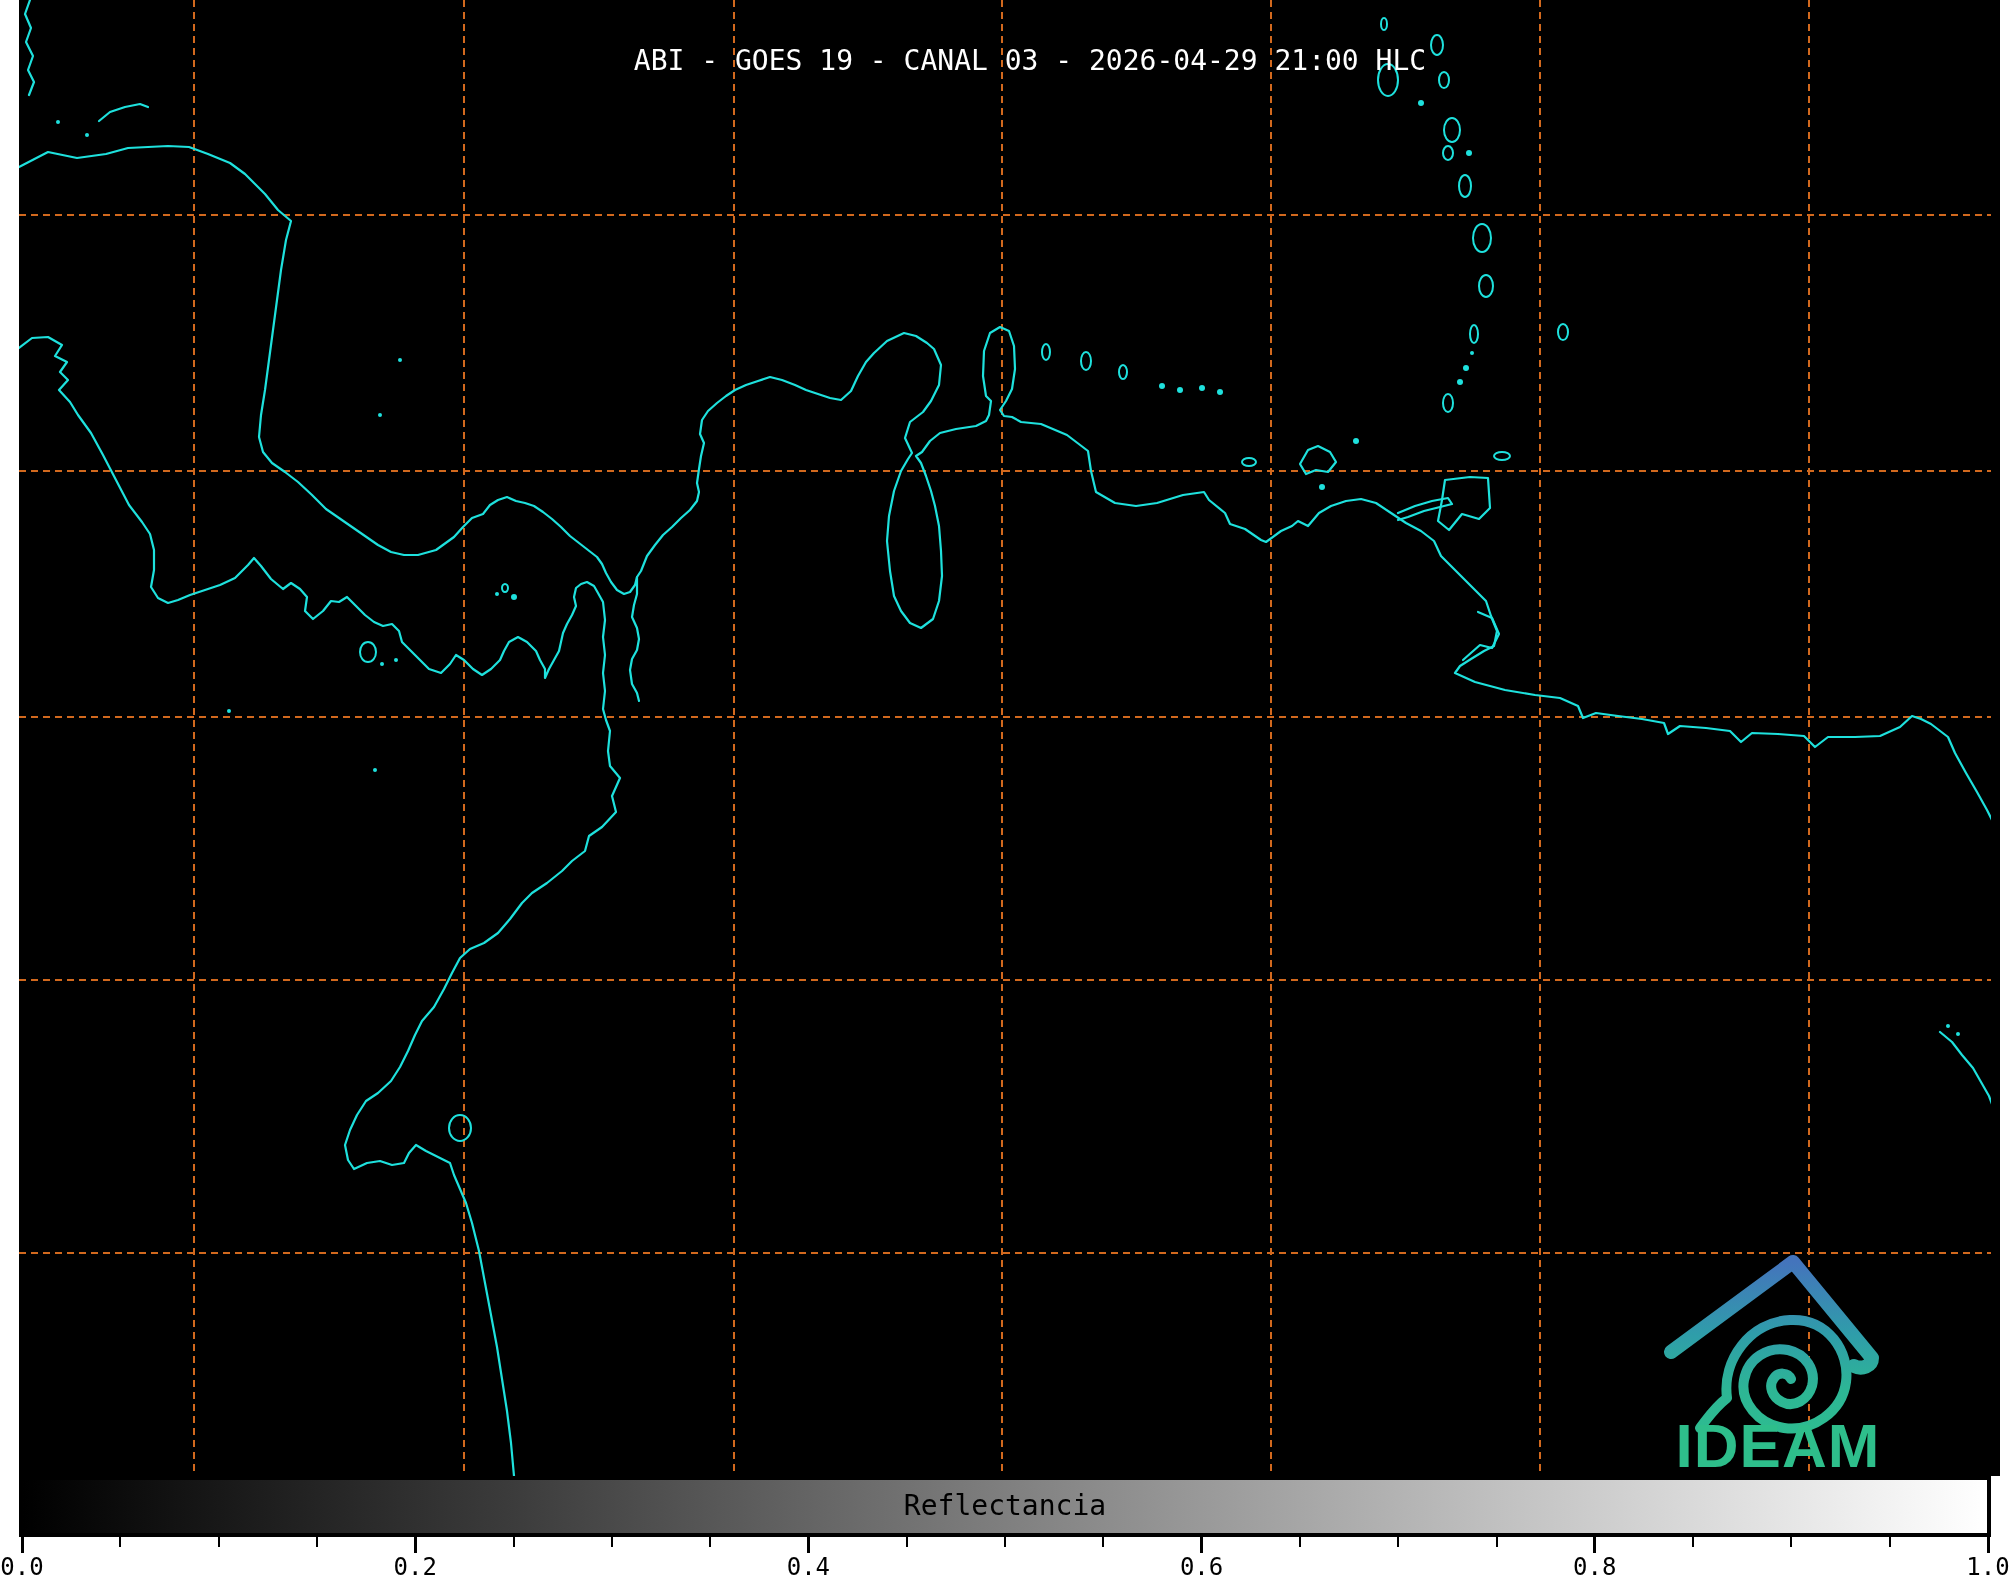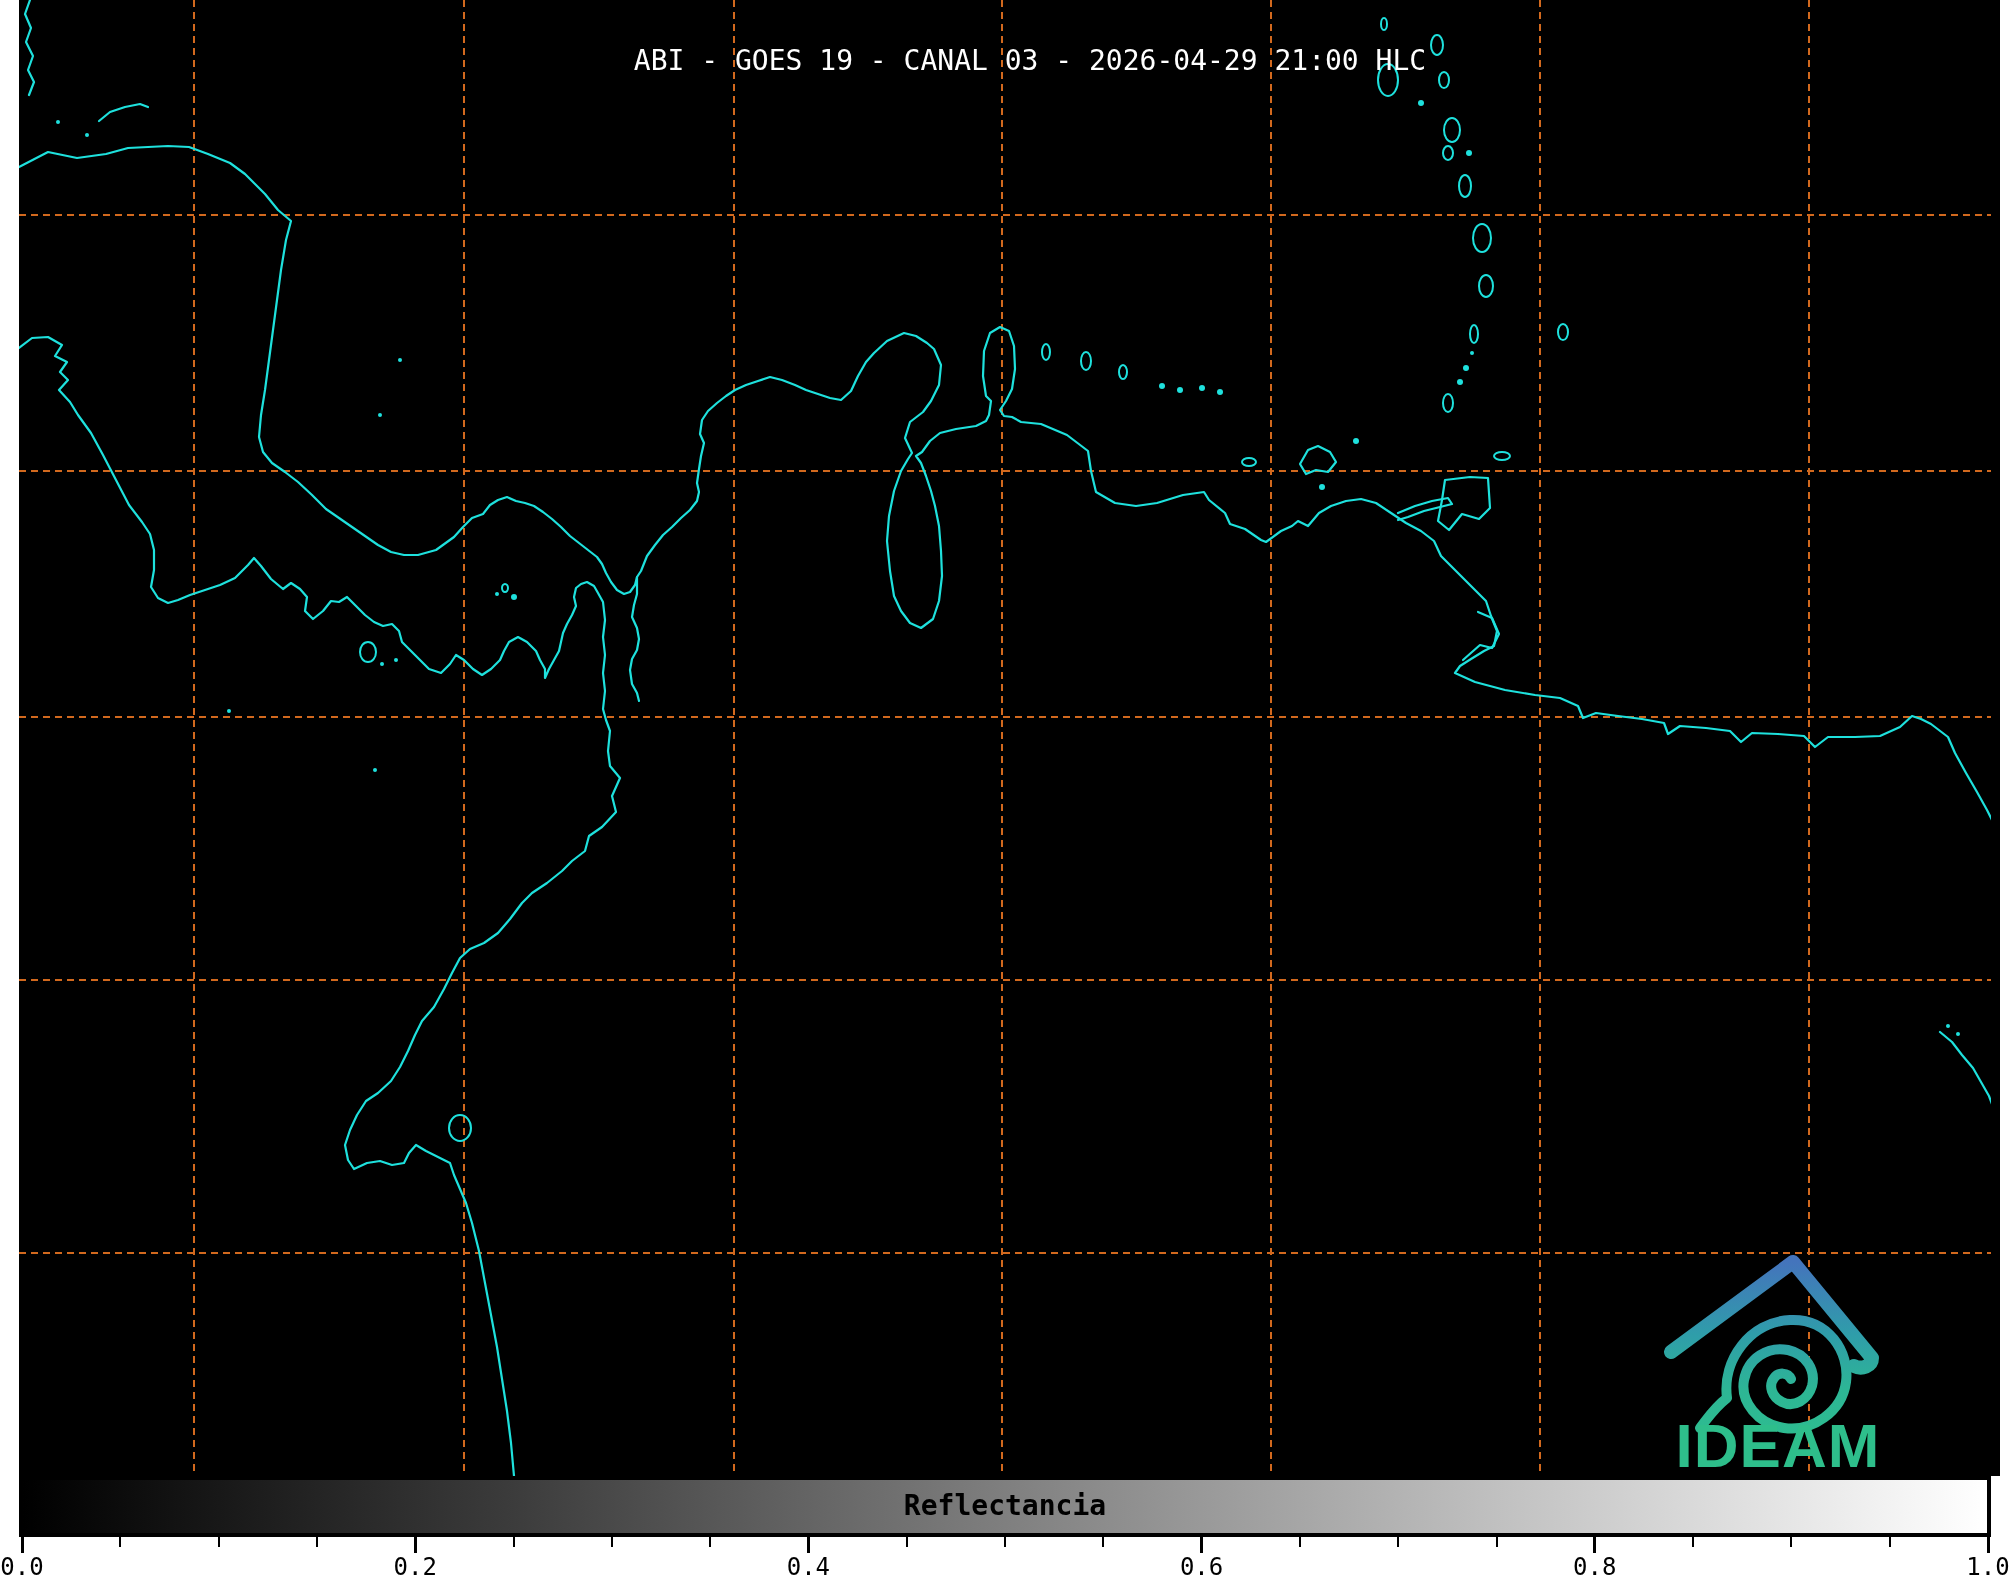--- a/index.html
+++ b/index.html
@@ -6,21 +6,21 @@
   .figure{position:relative;width:2011px;height:1577px;background:#ffffff;overflow:hidden;
           font-family:"DejaVu Sans Mono",monospace;}
   .map{position:absolute;left:19px;top:0;width:1981px;height:1476px;background:#000;overflow:hidden;}
   .map svg{position:absolute;left:0;top:0;}
   .title{position:absolute;top:44px;left:1030px;transform:translateX(-50%);
          color:#ffffff;font-size:28px;white-space:nowrap;z-index:5;}
   .colorbar{position:absolute;left:19px;top:1476px;width:1972px;height:61px;
             background:linear-gradient(to right,#0a0a0a 0%,#3c3c3c 25%,#7f7f7f 50%,#c0c0c0 75%,#fcfcfc 100%);
             border:4px solid #000;box-sizing:border-box;}
   .cbar-label{position:absolute;left:1005px;top:1489px;transform:translateX(-50%);
-              color:#000;font-size:28px;font-weight:bold;white-space:nowrap;z-index:6;}
+              color:#000;font-size:28px;font-weight:normal;white-space:nowrap;z-index:6;}
   .tick{position:absolute;background:#000;top:1537px;}
   .tick.major{width:3px;height:16px;}
   .tick.minor{width:2px;height:10px;}
   .tick-label{position:absolute;top:1553px;transform:translateX(-50%);
               color:#000;font-size:24px;}
   .logo-text{font-family:"Liberation Sans","DejaVu Sans",sans-serif;font-weight:bold;
              font-size:62px;letter-spacing:1px;}
 </style>
 </head>
 <body>

